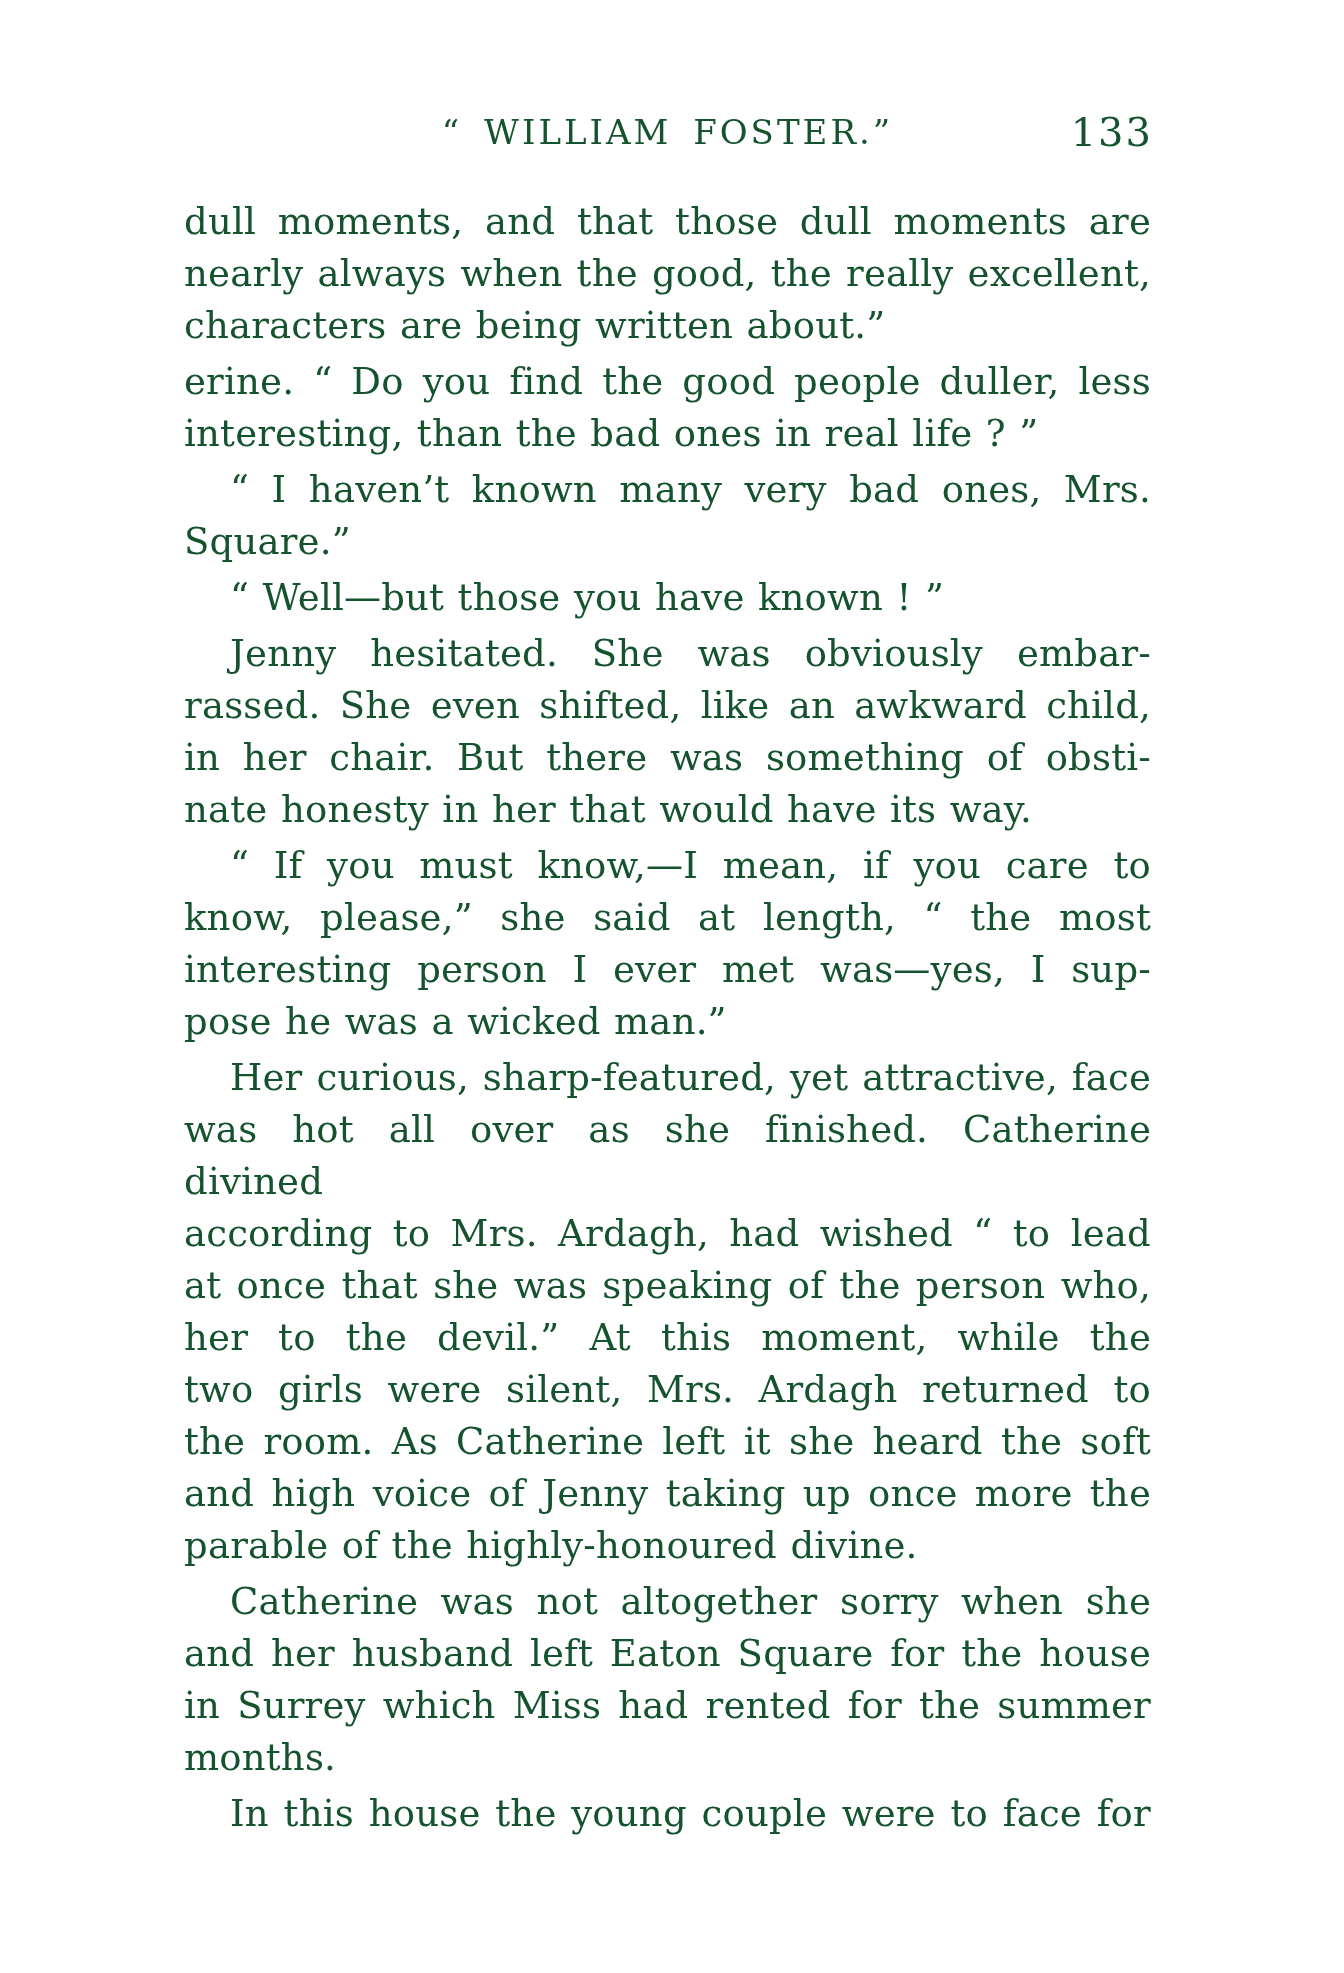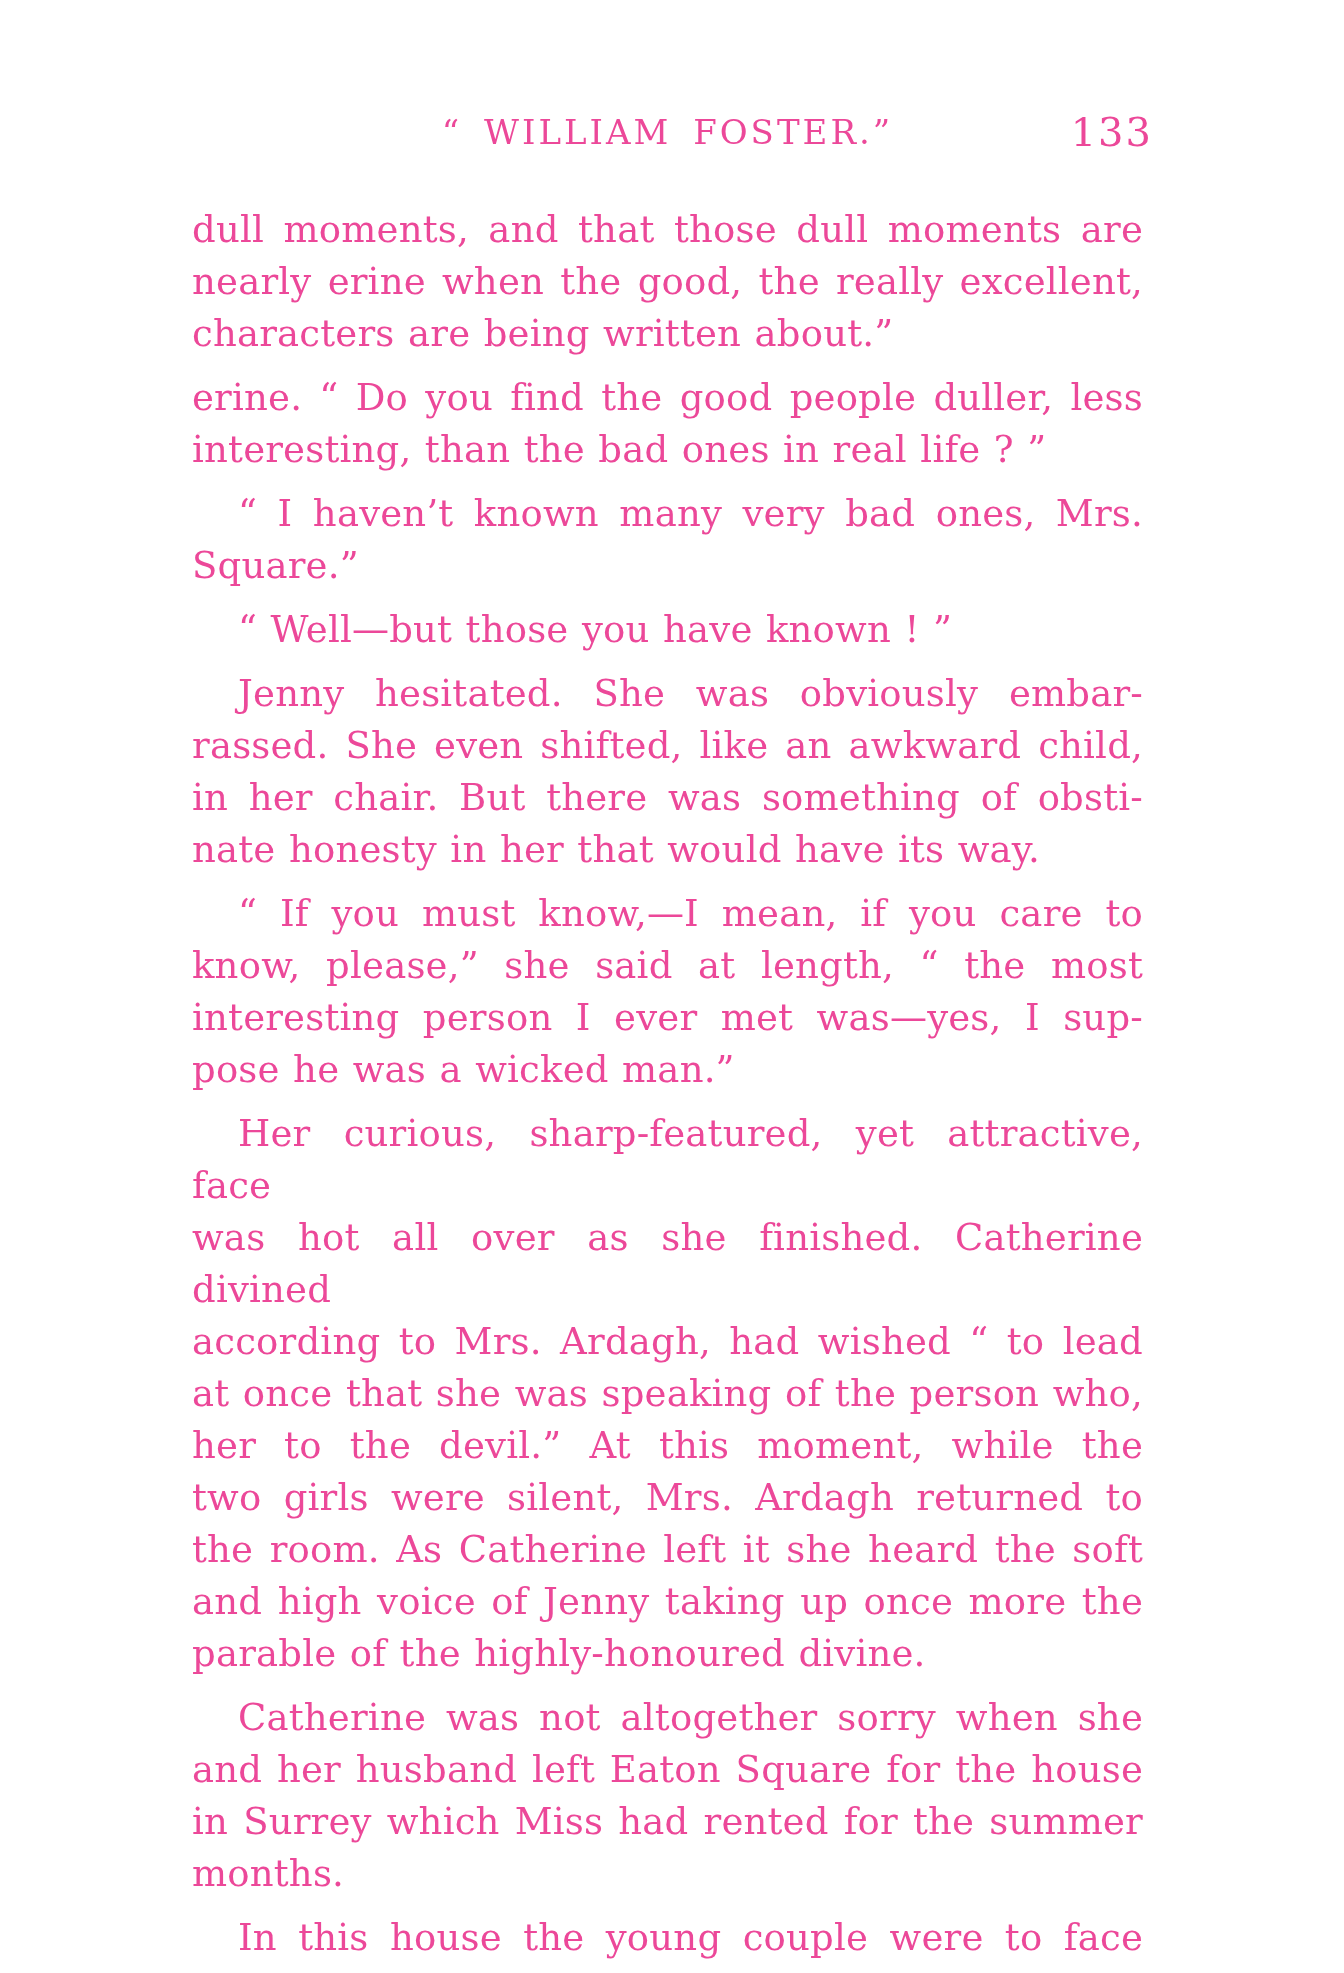--- a/index.html
+++ b/index.html
@@ -7,21 +7,21 @@
     padding: 0;
     background: #e8e8e8;
   }
   .page {
     position: relative;
     width: 1344px;
     height: 1973px;
     margin: 0 auto;
     background: #ffffff;
     overflow: hidden;
-    color: #ec4899;
+    color: #14532d;
     font-family: "DejaVu Serif", "Liberation Serif", serif;
   }
   .header-row {
     position: absolute;
     left: 180px;
     top: 108px;
     width: 975px;
     height: 52px;
   }
   .running-title {
@@ -39,21 +39,21 @@
     font-size: 40px;
     line-height: 48px;
     letter-spacing: 2px;
   }
   .text-body {
     position: absolute;
     left: 180px;
     top: 192px;
     width: 975px;
   }
-  .paragraph { margin: 12px; }
+  .paragraph { margin: 4px; }
   .line {
     font-size: 37px;
     line-height: 52px;
     word-spacing: 1.5px;
     letter-spacing: 0.2px;
     text-align: justify;
     text-align-last: justify;
   }
   .line.lastline {
     text-align: justify;
@@ -67,21 +67,21 @@
 <body>
 
 <div class="page">
   <div class="header-row">
     <div class="running-title">“ WILLIAM FOSTER.”</div>
     <div class="page-number">133</div>
   </div>
   <div class="text-body">
       <div class="paragraph">
         <div class="line">dull moments, and that those dull moments are</div>
-        <div class="line">nearly erine when the good, the really excellent,</div>
+        <div class="line">nearly always when the good, the really excellent,</div>
         <div class="line lastline">characters are being written about.”</div>
       </div>
       <div class="paragraph">
         <div class="line">erine.  “ Do you find the good people duller, less</div>
         <div class="line lastline">interesting, than the bad ones in real life ? ”</div>
       </div>
       <div class="paragraph">
         <div class="line indent">“ I haven’t known many very bad ones, Mrs.</div>
         <div class="line lastline">Square.”</div>
       </div>

